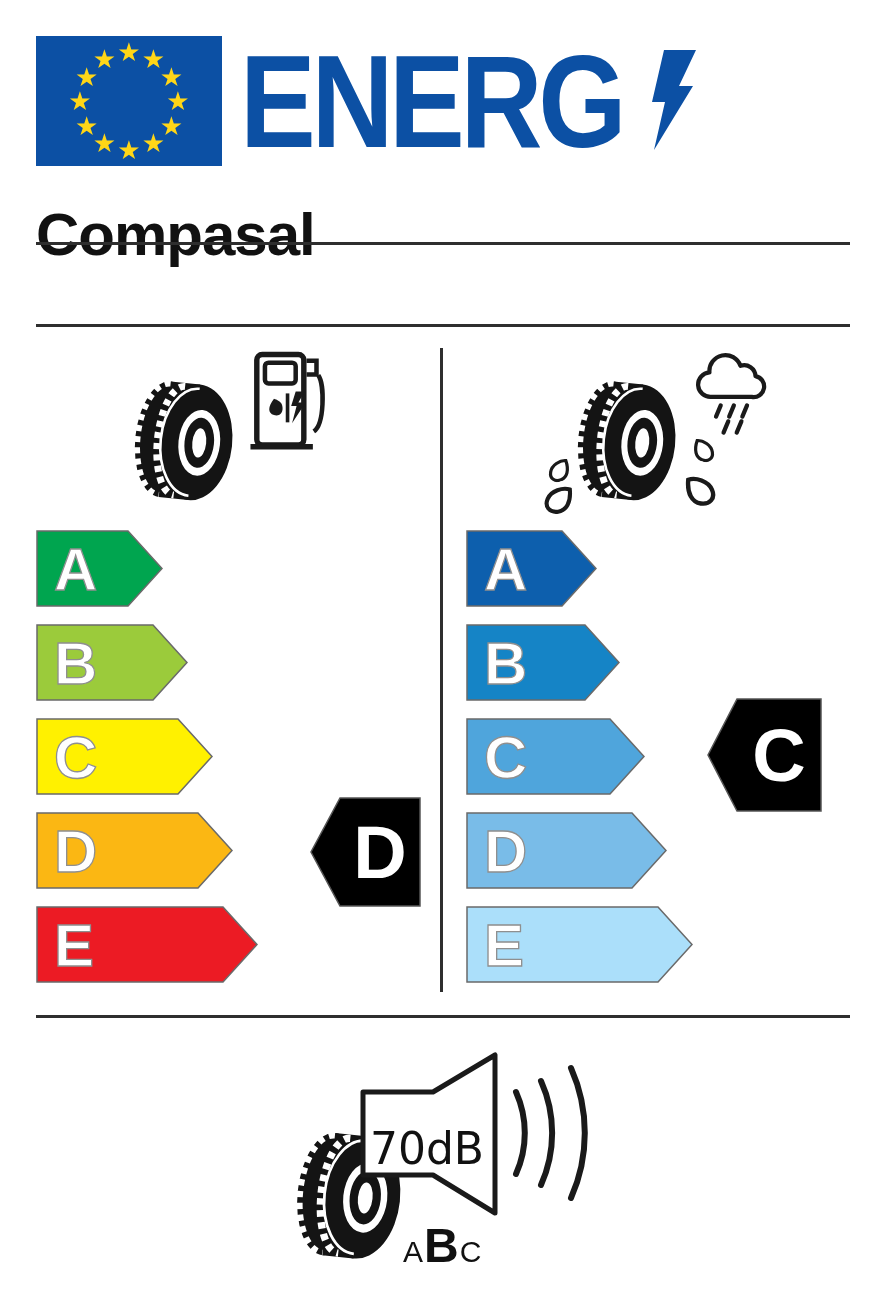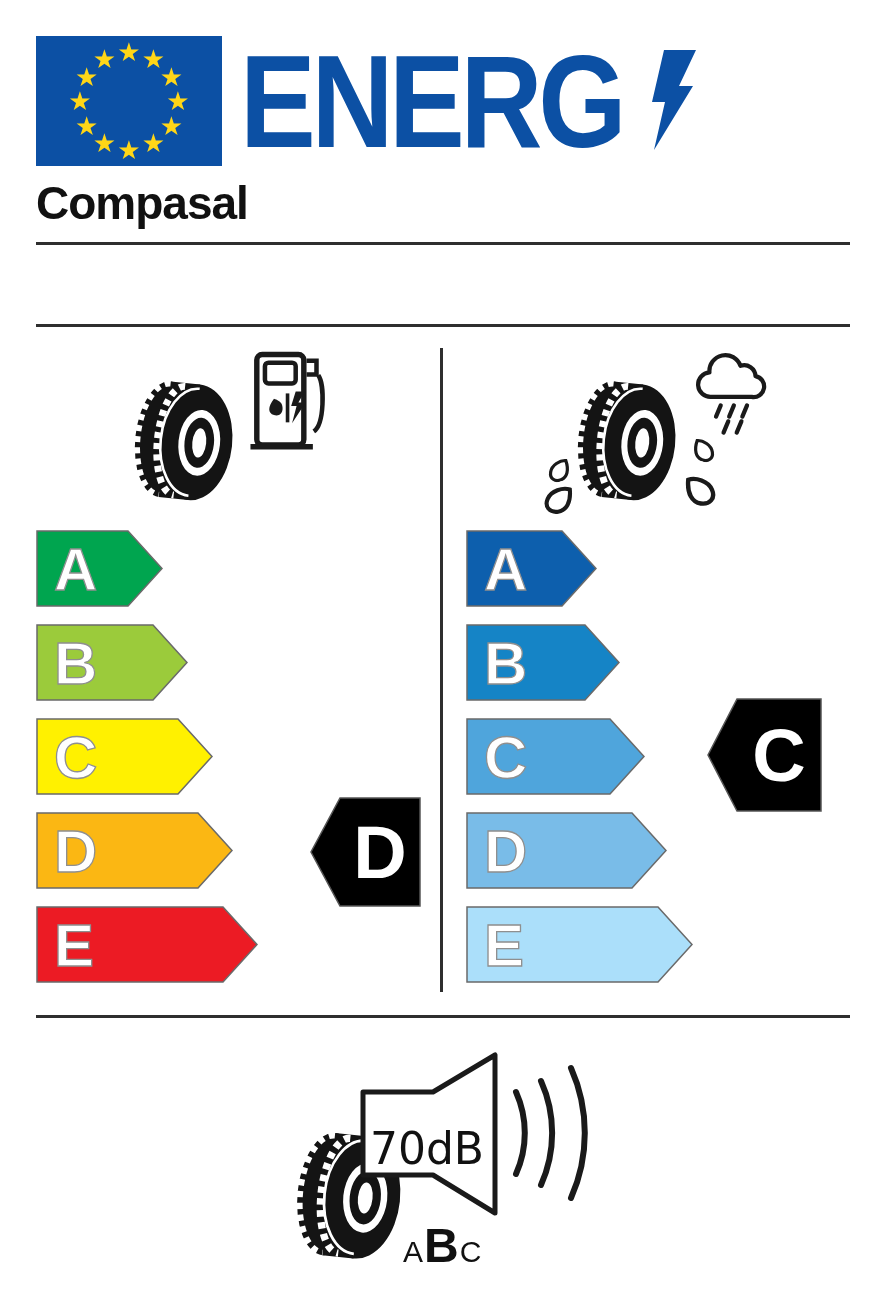--- a/index.html
+++ b/index.html
@@ -12,21 +12,21 @@
   
   #eu-flag{left:36px;top:36px;width:186px;height:130px;}
   .star{position:absolute;font-size:26px;line-height:26px;width:26px;text-align:center;
         transform:translate(-50%,-50%);}
   #energ-text{left:240px;top:36px;height:130px;display:flex;align-items:center;
     font-weight:700;font-size:132px;letter-spacing:-5px;
     transform:scaleX(0.86);transform-origin:left center;}
   #energ-bolt{left:645px;top:50px;}
 
   
-  #brand-name{left:36px;top:176px;font-size:46px;font-weight:700;color:#111;
+  #brand-name{left:36px;top:200px;font-size:60px;font-weight:700;color:#111;
     letter-spacing:-1px;}
 
   .hline{left:36px;width:814px;height:3px;background:#2e2e2e;}
   #divider{left:440px;top:348px;width:3px;height:644px;background:#2e2e2e;}
 
   
   .arrow{position:absolute;height:77px;left:0;}
   .arrow svg{position:absolute;left:0;top:0;}
   .arrow .letter{
     position:absolute;left:18px;top:0;height:77px;line-height:80px;

